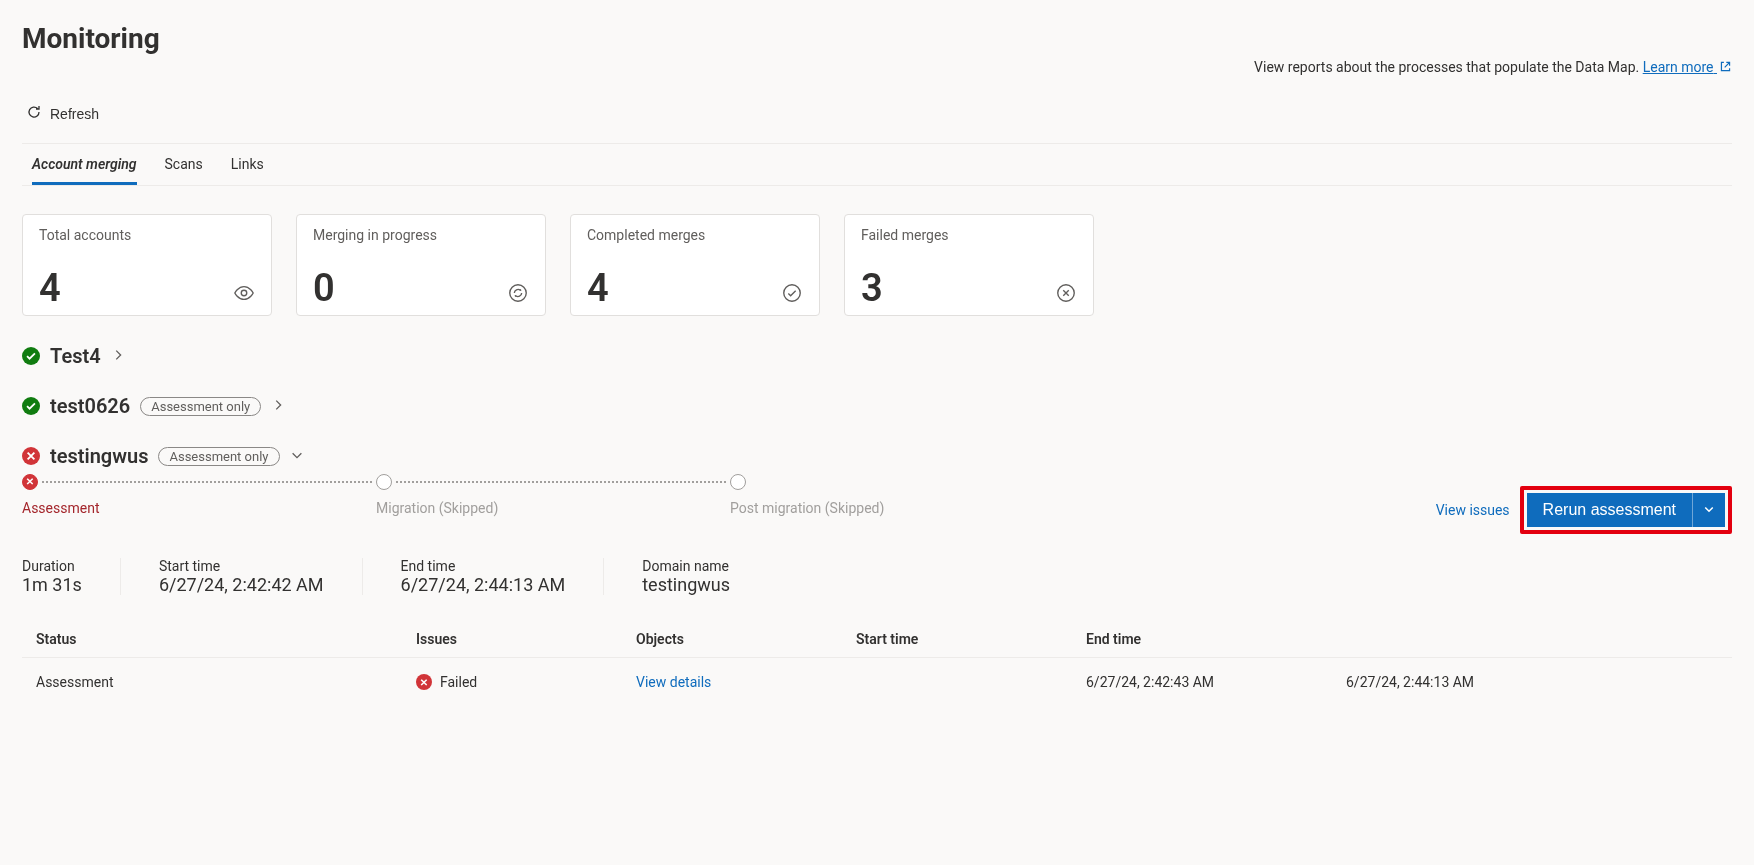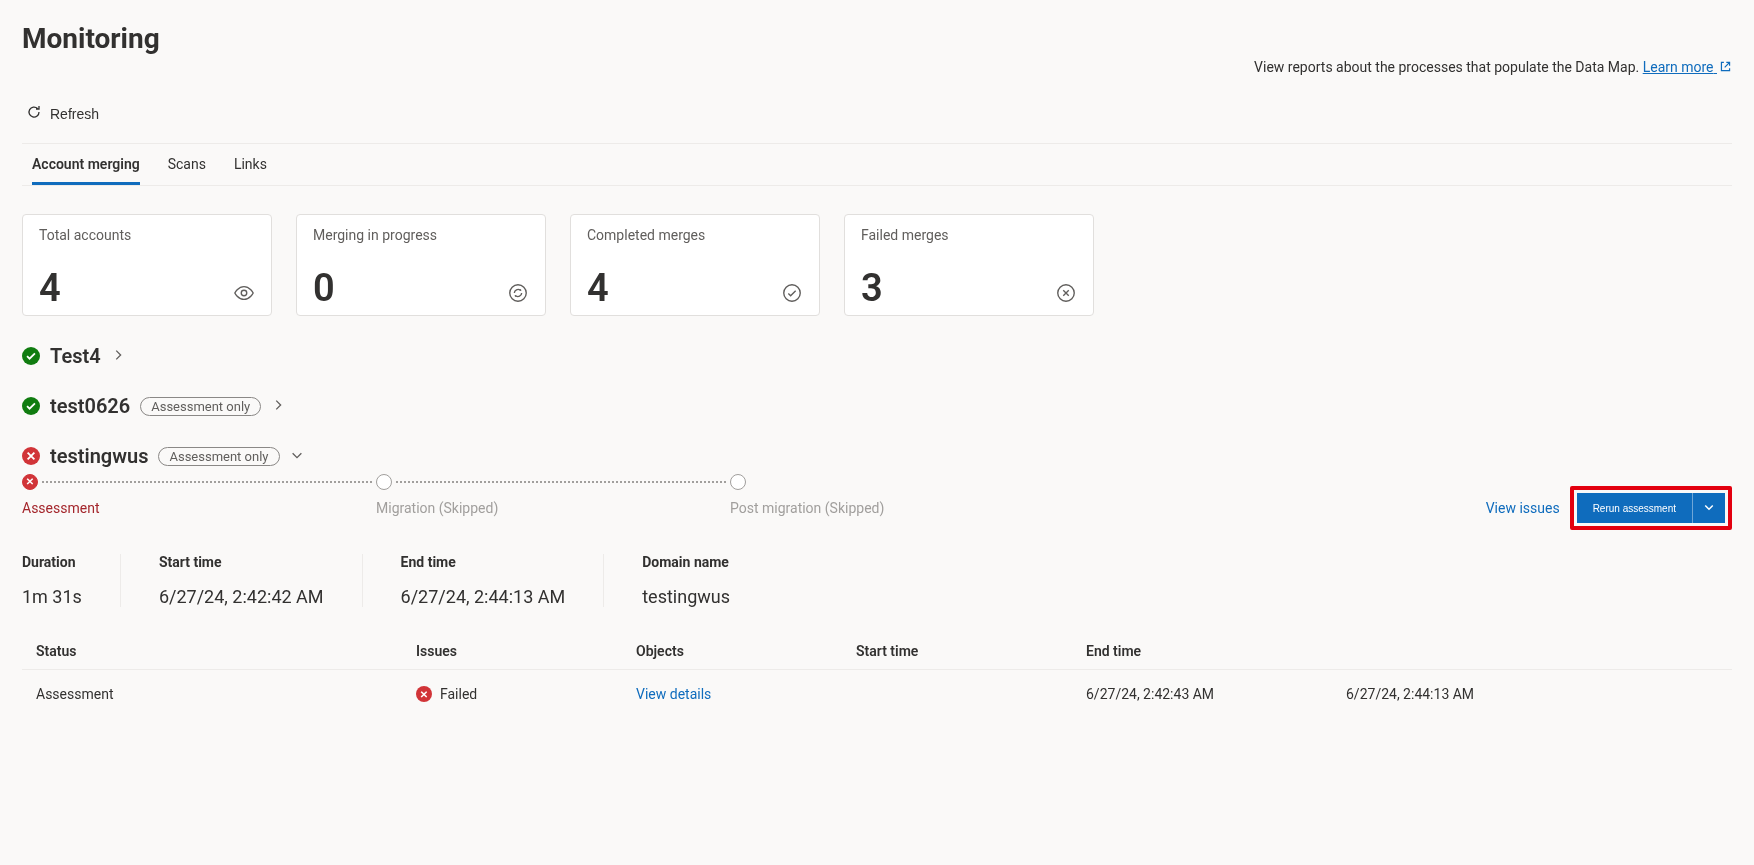--- a/index.html
+++ b/index.html
@@ -59,20 +59,21 @@
   .tab {
     padding: 12px 0 10px 0;
     cursor: pointer;
     color: #323130;
     border-bottom: 3px solid transparent;
     font-size: 14px;
   }
   .tab.active {
     font-weight: 600;
     border-bottom-color: #0f6cbd;
+    font-style: italic;
   }
   .cards {
     display: flex;
     gap: 24px;
     margin-top: 28px;
     flex-wrap: wrap;
   }
   .card {
     width: 250px;
     height: 102px;
@@ -199,21 +200,21 @@
     align-items: stretch;
   }
   .split-btn {
     display: inline-flex;
     align-items: stretch;
   }
   .split-btn-main, .split-btn-caret {
     background: #0f6cbd;
     color: #fff;
     border: none;
-    font-size: 10px;
+    font-size: 16px;
     cursor: pointer;
     display: flex;
     align-items: center;
     justify-content: center;
   }
   .split-btn-main { padding: 8px 16px; border-right: 1px solid rgba(255,255,255,0.4); }
   .split-btn-caret { padding: 8px 10px; }
   .split-btn-caret svg { width: 12px; height: 12px; }
   .detail-grid {
     display: flex;
@@ -221,23 +222,23 @@
     margin-top: 24px;
   }
   .detail-col {
     padding-right: 38px;
     border-right: 1px solid #edebe9;
     margin-right: 38px;
   }
   .detail-col:first-child { padding-left: 0; }
   .detail-col:last-child { border-right: none; }
   .detail-label {
-    font-weight: 700;
-    font-size: 14px;
-    margin-bottom: 16px;
+    font-weight: 400;
+    font-size: 14px;
+    margin-bottom: 0;
   }
   .detail-value { font-size: 18px; }
   .detail-table {
     margin-top: 26px;
     width: 100%;
   }
   .detail-table-header, .detail-table-row {
     display: grid;
     grid-template-columns: 380px 220px 220px 230px 260px 1fr;
     align-items: center;

